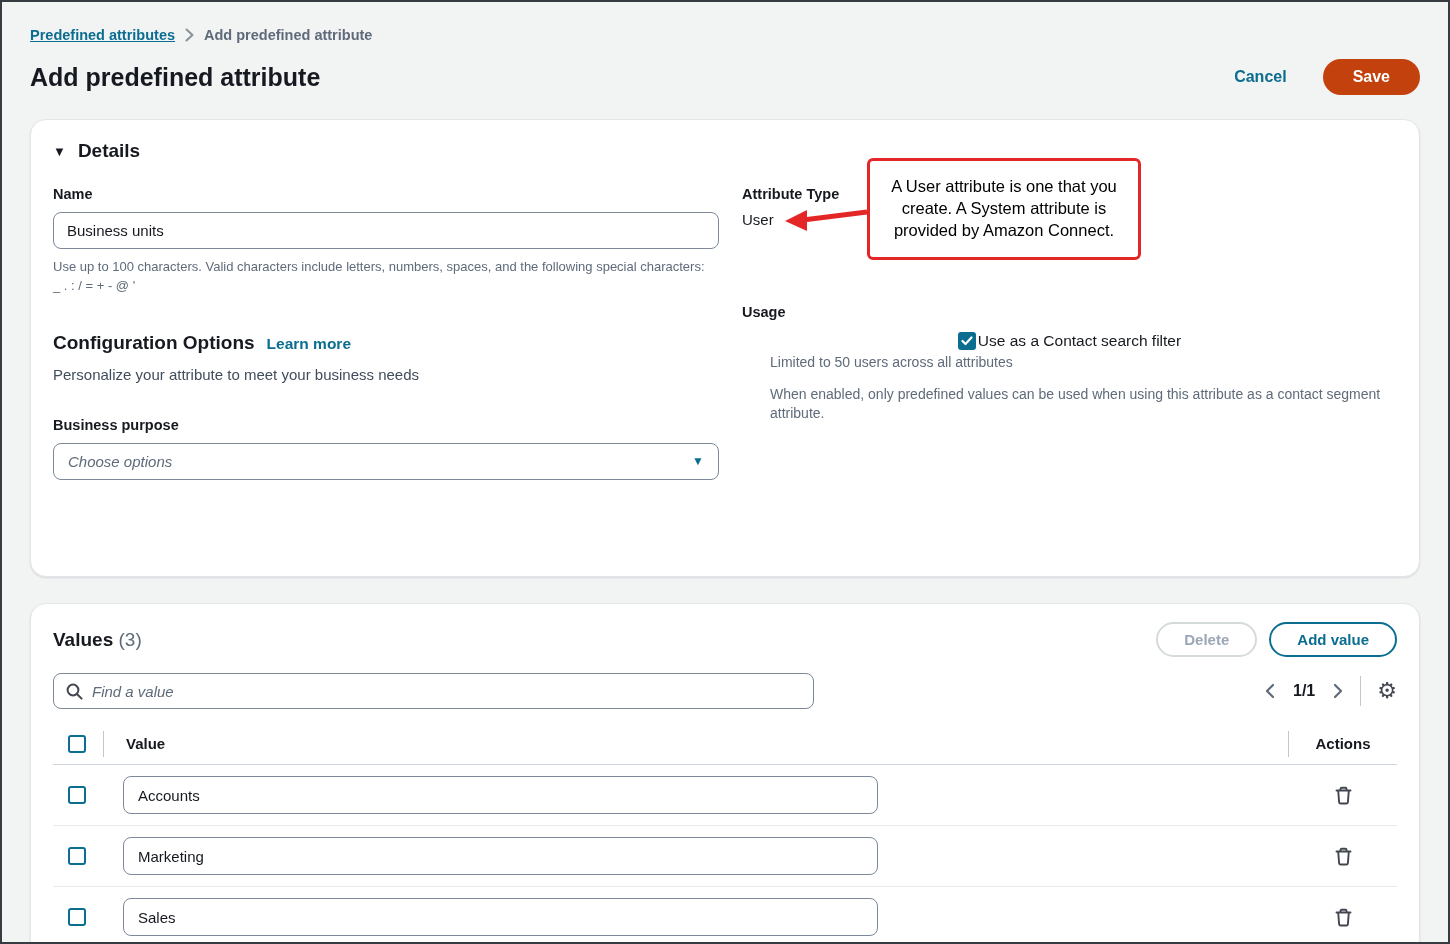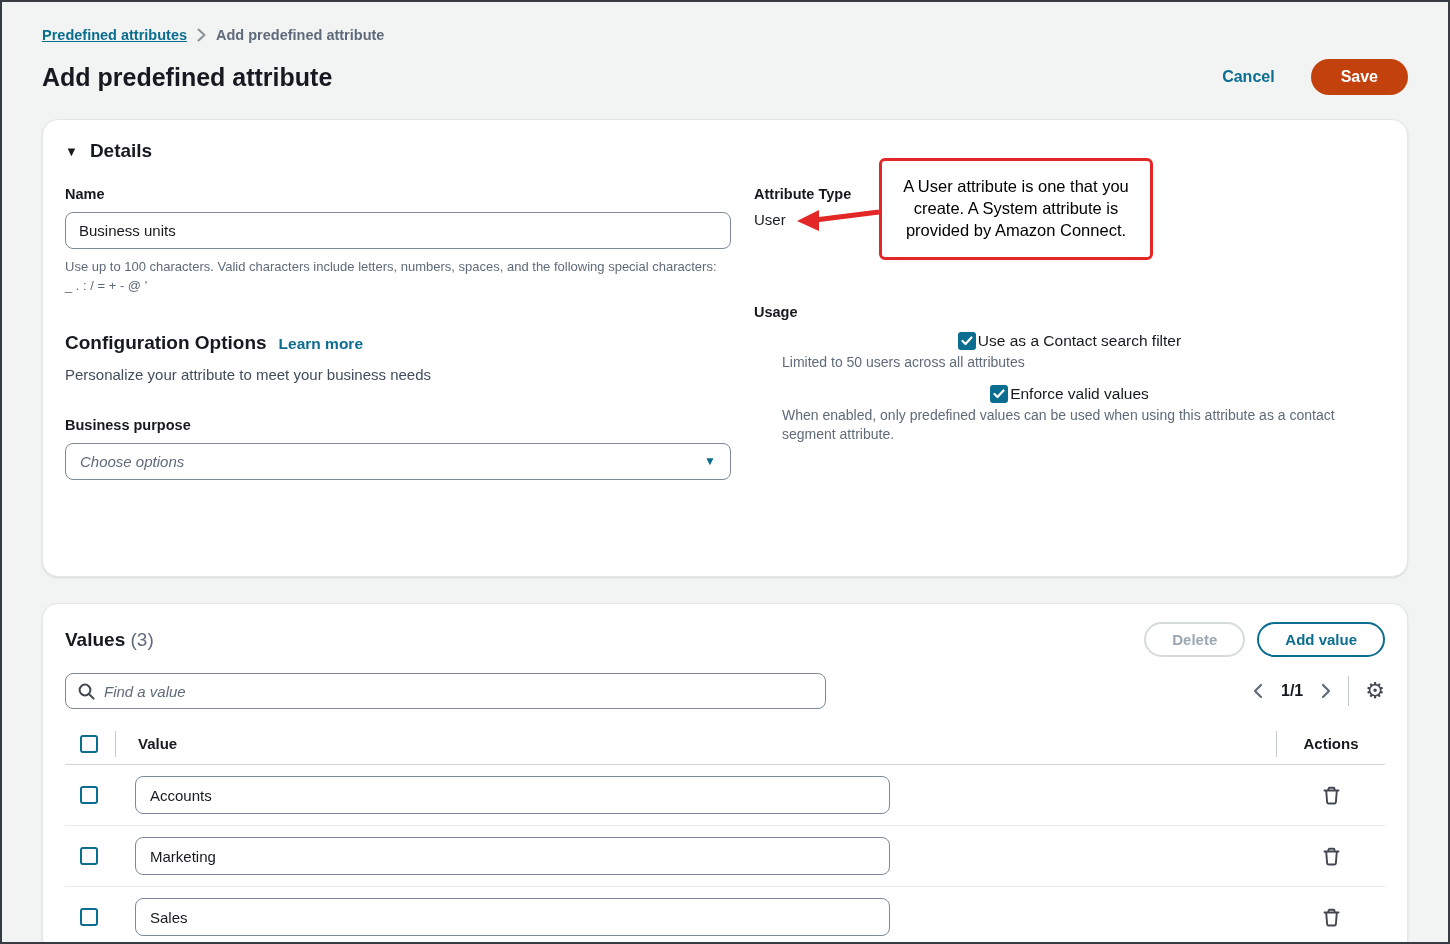--- a/index.html
+++ b/index.html
@@ -1,19 +1,19 @@
 <!DOCTYPE html>
 <html><head>
 <meta charset="utf-8">
 <style>
   * { margin:0; padding:0; box-sizing:border-box; }
   body { background:#ffffff; font-family:"Liberation Sans", sans-serif; color:#16191f; }
   .frame {
     width:1450px; height:944px; background:#f2f3f3;
-    border:2px solid #363c42; padding:25px 40px; position:relative; overflow:hidden;
+    border:2px solid #363c42; padding:25px 28px; position:relative; overflow:hidden;
   }
   
   .breadcrumb { display:flex; align-items:center; gap:10px; font-size:14.5px; margin-bottom:16px; }
   .crumb-link { color:#0b6d8f; font-weight:700; text-decoration:underline; cursor:pointer; }
   .crumb-sep { color:#879196; display:flex; align-items:center; }
   .crumb-current { color:#5f6b7a; font-weight:700; }
   .page-header { display:flex; align-items:center; justify-content:space-between; margin-bottom:24px; }
   .page-title { font-size:25px; font-weight:700; color:#16191f; }
   .header-actions { display:flex; align-items:center; gap:36px; }
   .link-btn { color:#0b6d8f; font-weight:700; font-size:16px; cursor:pointer; }
@@ -184,28 +184,20 @@
                 <svg width="12" height="10" viewBox="0 0 12 10">
                     <path d="M1.5 5 L4.5 8 L10.5 1.5" fill="none" stroke="#fff" stroke-width="2.2" stroke-linecap="round" stroke-linejoin="round"></path>
                   </svg>
               </span>
               <span class="option-label">Use as a Contact search filter</span>
             </div>
             <div class="option-desc">Limited to 50 users across all attributes</div>
           </div>
 
           <div class="usage-option">
-            <div class="option-row">
-              <span class="cb checked">
-                <svg width="12" height="10" viewBox="0 0 12 10">
-                    <path d="M1.5 5 L4.5 8 L10.5 1.5" fill="none" stroke="#fff" stroke-width="2.2" stroke-linecap="round" stroke-linejoin="round"></path>
-                  </svg>
-              </span>
-              <span class="option-label">Enforce valid values</span>
-            </div>
             <div class="option-desc">When enabled, only predefined values can be used when using this attribute as a contact segment attribute.</div>
           </div>
         </div>
       </div>
     </div>
 
     <div class="callout">A User attribute is one that you create. A System attribute is provided by Amazon Connect.</div>
     <svg class="callout-arrow" width="86" height="30" viewBox="0 0 86 30">
       <path d="M84 8 L20 16" stroke="#e32727" stroke-width="5" fill="none"></path>
       <polygon points="2,17 24,6 24,27" fill="#e32727"></polygon>

